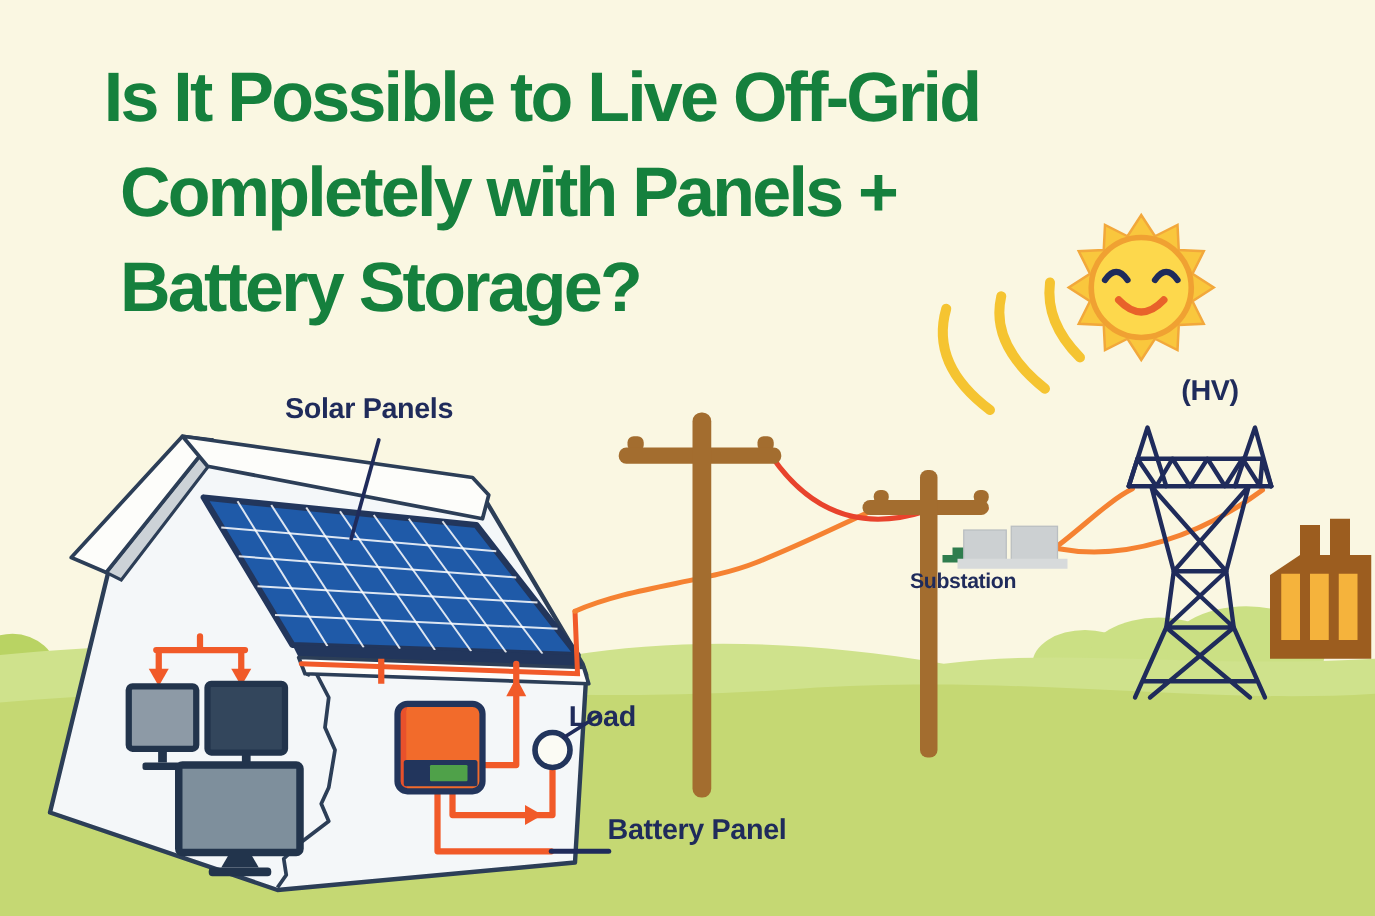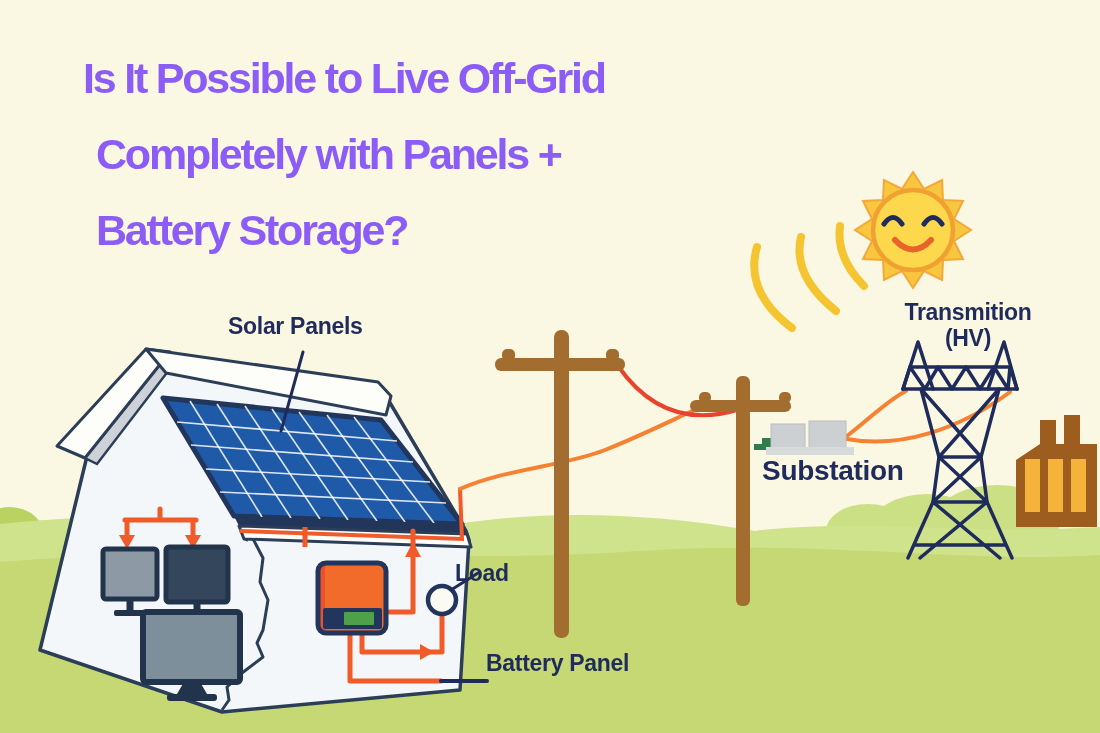--- a/index.html
+++ b/index.html
@@ -4,32 +4,32 @@
 <style>
   html,body { margin:0; padding:0; }
   .stage {
     position:relative; width:1100px; height:733px; overflow:hidden;
     background:#faf7e2;
     font-family:"Liberation Sans", sans-serif;
   }
   .scene { position:absolute; left:0; top:0; }
   .title {
     position:absolute; left:83px; top:40px;
-    color:#8b5cf6; font-weight:bold; font-size:43px;
+    color:#15803d; font-weight:bold; font-size:56px;
     line-height:76px; letter-spacing:-2.2px; white-space:nowrap;
   }
   .title .l2, .title .l3 { padding-left:13px; }
   .lbl {
     position:absolute; color:#1f2b5b; font-weight:bold;
     font-size:23px; letter-spacing:-0.3px; white-space:nowrap;
   }
   .lbl-solar   { left:228px; top:313px; }
   .lbl-load    { left:455px; top:560px; }
   .lbl-service { left:486px; top:650px; }
-  .lbl-substation { left:762px; top:455px; font-size:28px; }
+  .lbl-substation { left:728px; top:455px; font-size:17px; }
   .lbl-transmission { left:898px; top:299px; width:140px; text-align:center; line-height:26px; }
 </style>
 </head>
 <body>
 
 <div class="stage">
 
   <svg class="scene" width="1100" height="733" viewBox="0 0 1100 733">
 
     <rect x="0" y="0" width="1100" height="733" fill="#faf7e2"></rect>
@@ -200,17 +200,16 @@
     <div class="l1">Is It Possible to Live Off-Grid</div>
     <div class="l2">Completely with Panels +</div>
     <div class="l3">Battery Storage?</div>
   </div>
 
   <div class="lbl lbl-solar">Solar Panels</div>
   <div class="lbl lbl-load">Load</div>
   <div class="lbl lbl-service">Battery Panel</div>
   <div class="lbl lbl-substation">Substation</div>
   <div class="lbl lbl-transmission">
-    <div>Transmition</div>
     <div>(HV)</div>
   </div>
 
 </div>
 
 </body></html>

